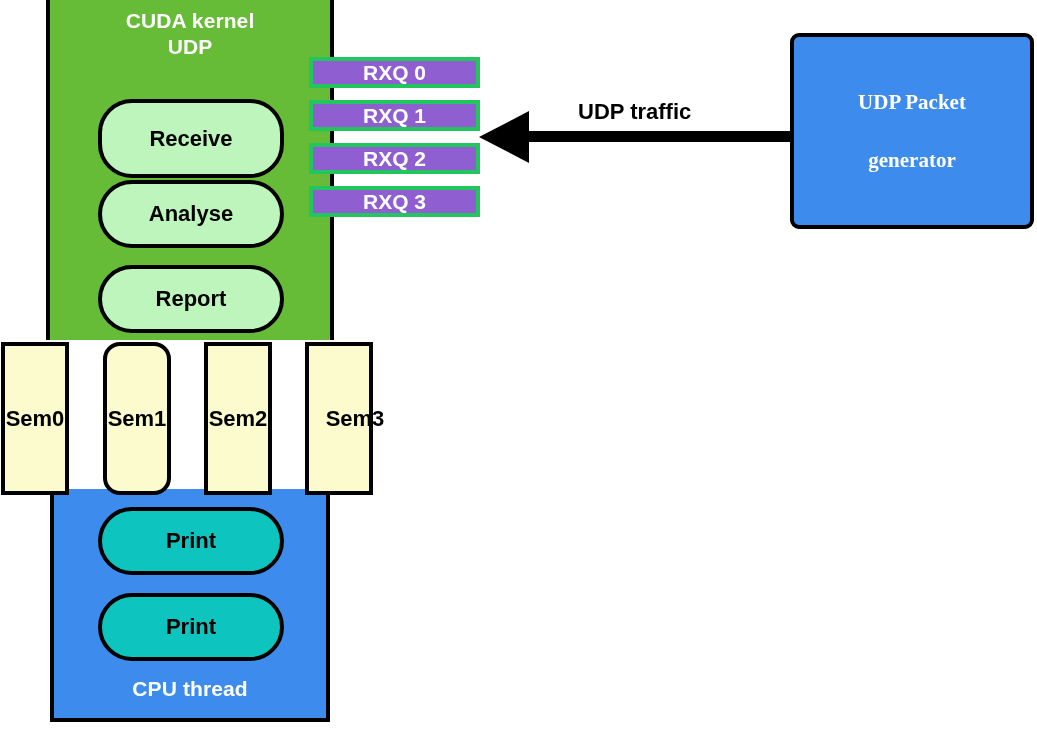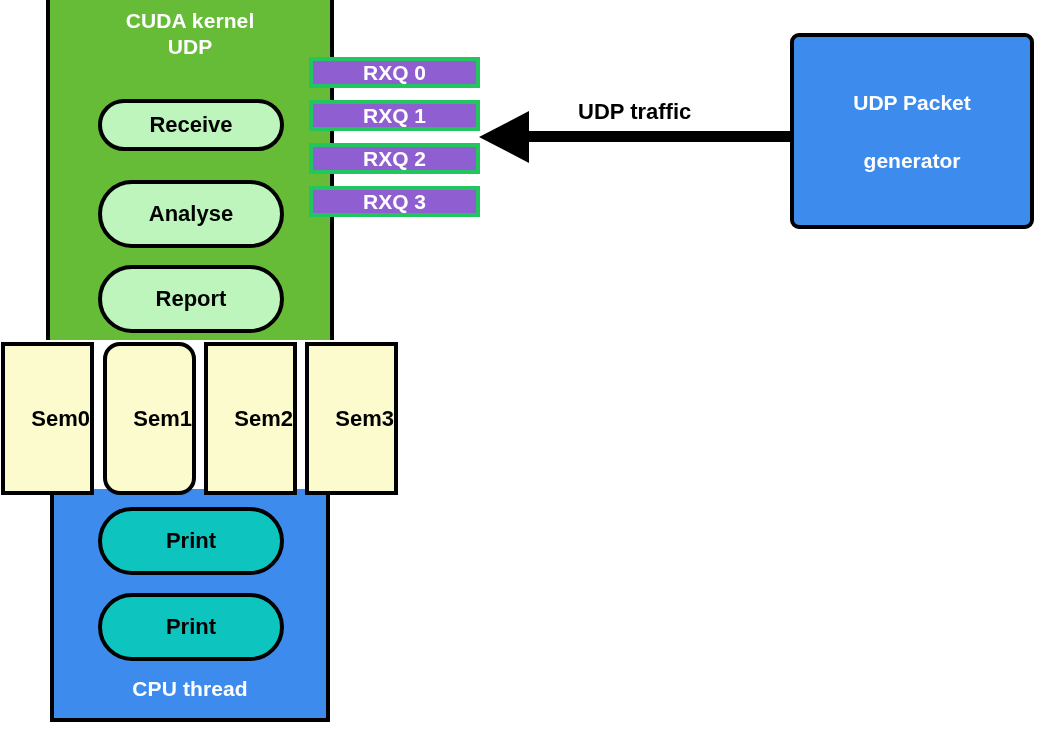--- a/index.html
+++ b/index.html
@@ -69,21 +69,21 @@
     align-items: center;
     justify-content: center;
     font-weight: bold;
     font-size: 22px;
     color: #000000;
     z-index: 4;
   }
   .pill-green { background: #bdf5bd; }
   .pill-teal  { background: #0ec4bf; }
 
-  .n-receive { left: 98px;  top: 99px;  width: 186px; height: 52px; }
+  .n-receive { left: 98px;  top: 99px;  width: 186px; height: 79px; }
   .n-analyse { left: 98px;  top: 180px; width: 186px; height: 68px; }
   .n-report  { left: 98px;  top: 265px; width: 186px; height: 68px; }
   .n-poll    { left: 98px;  top: 507px; width: 186px; height: 68px; }
   .n-print   { left: 98px;  top: 593px; width: 186px; height: 68px; }
 
   
   .rxq {
     border: 4px solid #22c55e;
     background: #8f5fd2;
     color: #ffffff;
@@ -104,23 +104,23 @@
 
   
   .sem {
     border: 4px solid #000000;
     background: #fbfbcd;
     color: #000000;
     font-weight: bold;
     font-size: 22px;
     display: flex;
     align-items: center;
-    justify-content: flex-end;
+    justify-content: center;
     top: 342px;
-    width: 93px;
+    width: 68px;
     height: 153px;
     z-index: 6;
   }
   .sem0 { left: 1px; }
   .sem1 { left: 103px; border-radius: 17px; }
   .sem2 { left: 204px; }
   .sem3 { left: 305px; padding-left: 32px; }
 
   
   .gen-box {
@@ -134,20 +134,21 @@
     justify-content: center;
     z-index: 3;
   }
   .gen-label {
     color: #ffffff;
     font-weight: bold;
     font-size: 21px;
     line-height: 29px;
     text-align: center;
     white-space: pre-line;
+    font-family: Liberation Serif, serif;
   }
 
   
   .arrow-shaft {
     left: 527px; top: 131px;
     width: 265px; height: 11px;
     background: #000000;
     z-index: 3;
   }
   .arrow-head {

